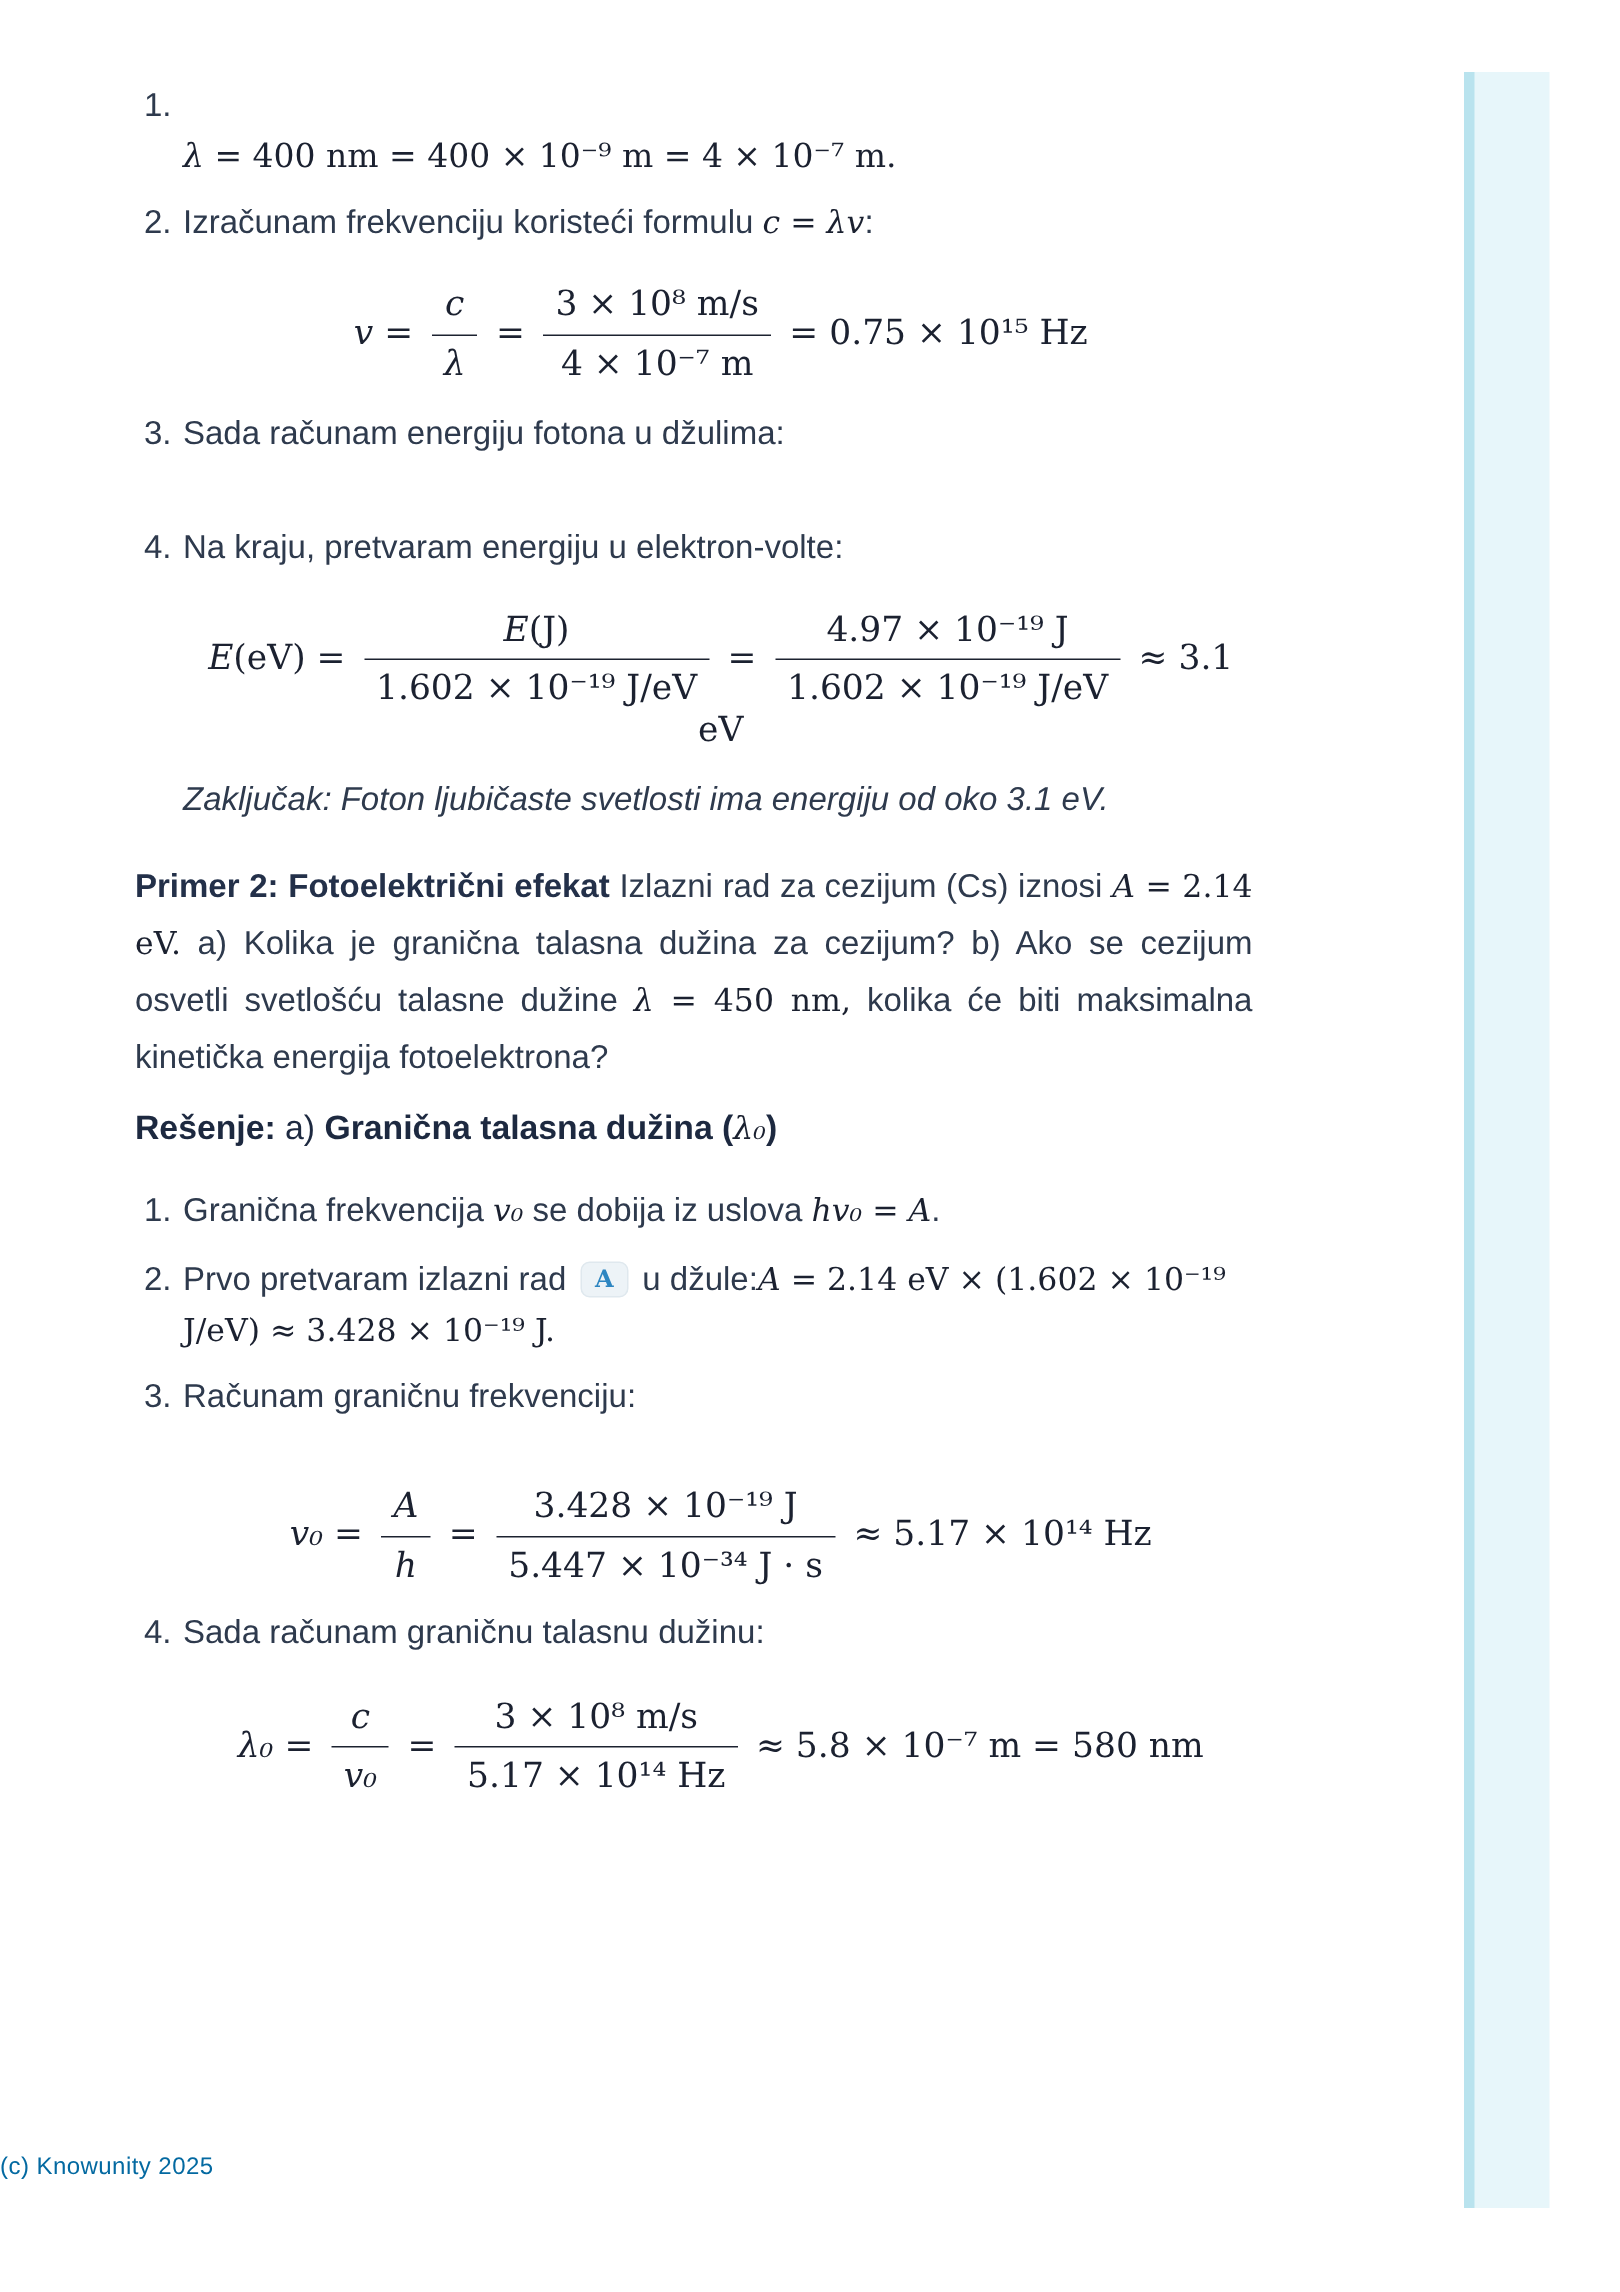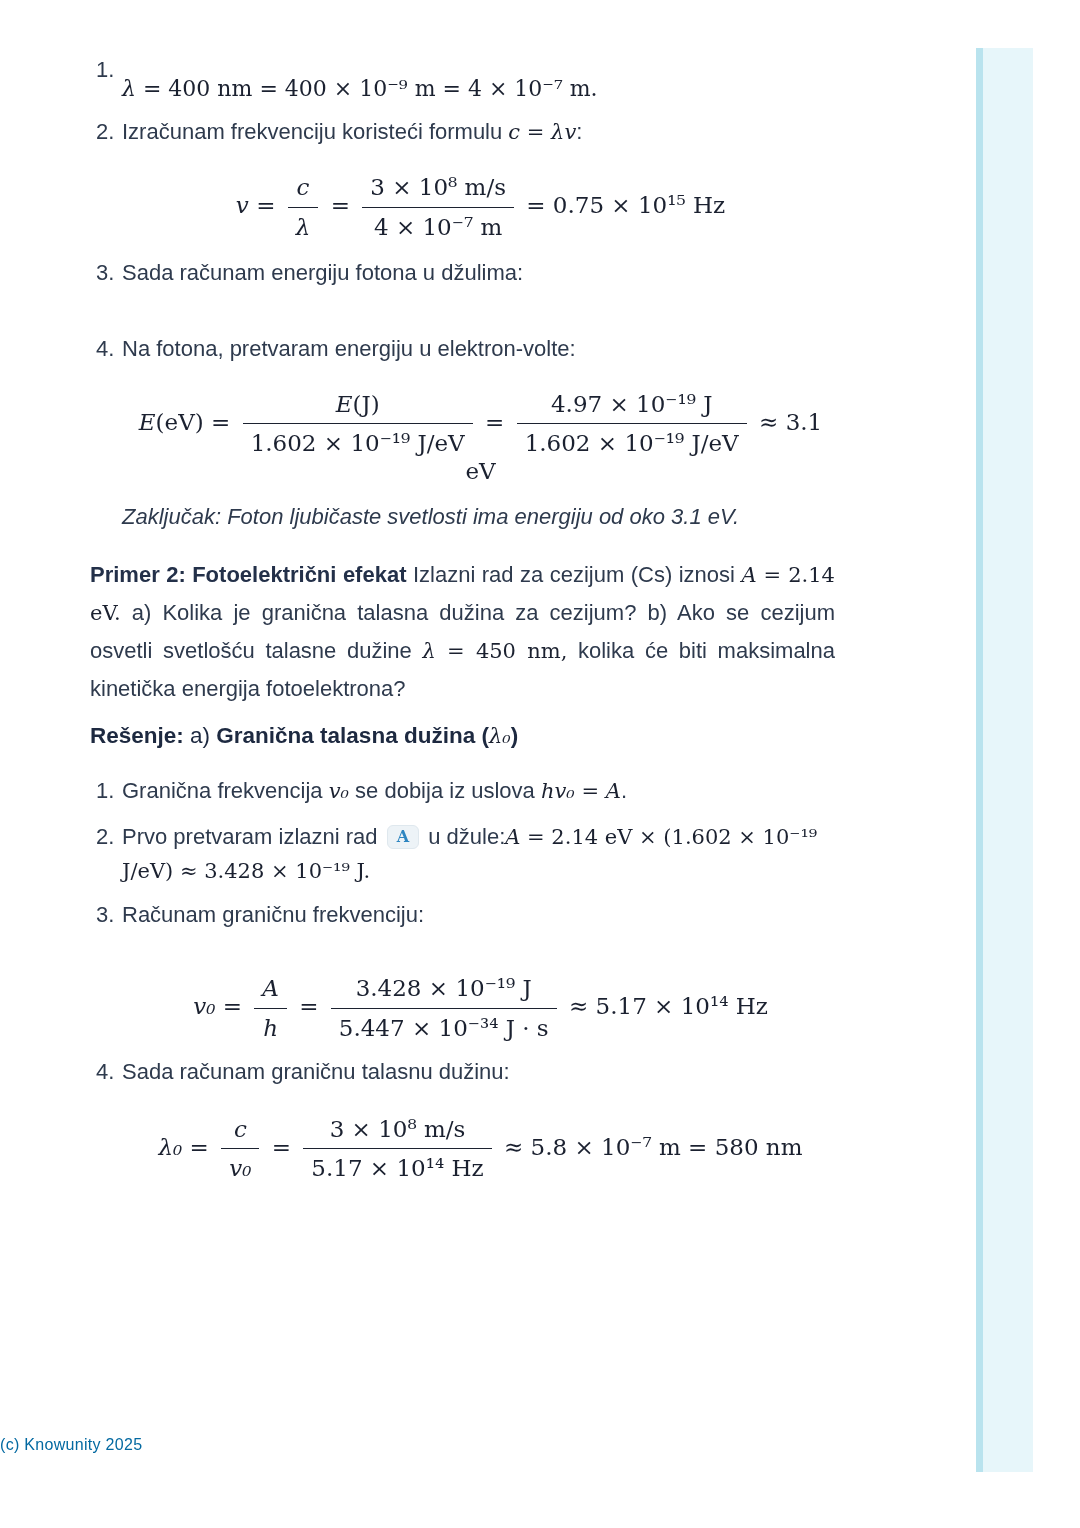--- a/index.html
+++ b/index.html
@@ -68,21 +68,21 @@
 <body>
 
 <div class="accent-bar"></div>
 
 <div class="content">
 
   <div class="step">
     <span class="num">1.</span>
   </div>
 
-  <div class="math inline-math" style="margin-top:21px; padding-left:32px; font-size:22px;">
+  <div class="math inline-math" style="margin-top:37px; padding-left:32px; font-size:22px;">
     <span class="mvar">λ</span><span> = 400 nm = 400 × 10⁻⁹ m = 4 × 10⁻⁷ m.</span>
   </div>
 
   <div class="step" style="margin-top:16px;">
     <span class="num">2.</span>
     <span>Izračunam frekvenciju koristeći formulu </span><span class="math inline-math mvar">c = λv</span><span>:</span>
   </div>
 
   <div class="display" style="margin-top:26px;">
     <span class="mvar">v</span><span> = </span><span class="frac"><span class="num mvar">c</span><span class="den mvar">λ</span></span><span> = </span><span class="frac"><span class="num">3 × 10⁸ m/s</span><span class="den">4 × 10⁻⁷ m</span></span><span> = 0.75 × 10¹⁵ Hz</span>
@@ -90,21 +90,21 @@
 
   <div class="step" style="margin-top:16px;">
     <span class="num">3.</span>
     <span>Sada računam energiju fotona u džulima:</span>
   </div>
 
 
 
   <div class="step" style="margin-top:46px;">
     <span class="num">4.</span>
-    <span>Na fotona, pretvaram energiju u elektron-volte:</span>
+    <span>Na kraju, pretvaram energiju u elektron-volte:</span>
   </div>
 
   <div class="display" style="margin-top:26px;">
     <span class="mvar">E</span><span>(eV) = </span><span class="frac"><span class="num"><span class="mvar">E</span><span>(J)</span></span><span class="den">1.602 × 10⁻¹⁹ J/eV</span></span><span> = </span><span class="frac"><span class="num">4.97 × 10⁻¹⁹ J</span><span class="den">1.602 × 10⁻¹⁹ J/eV</span></span><span> ≈ 3.1 eV</span>
   </div>
 
   <div class="conclusion" style="margin-top:18px;">Zaključak: Foton ljubičaste svetlosti ima energiju od oko 3.1 eV.</div>
 
   <div class="paragraph" style="margin-top:24px;">
     <span class="b">Primer 2: Fotoelektrični efekat</span><span> Izlazni rad za cezijum (Cs) iznosi </span><span class="math inline-math mvar">A</span><span class="math inline-math"> = 2.14 eV.</span><span> a) Kolika je granična talasna dužina za cezijum? b) Ako se cezijum osvetli svetlošću talasne dužine </span><span class="math inline-math mvar">λ</span><span class="math inline-math"> = 450 nm,</span><span> kolika će biti maksimalna kinetička energija fotoelektrona?</span>

